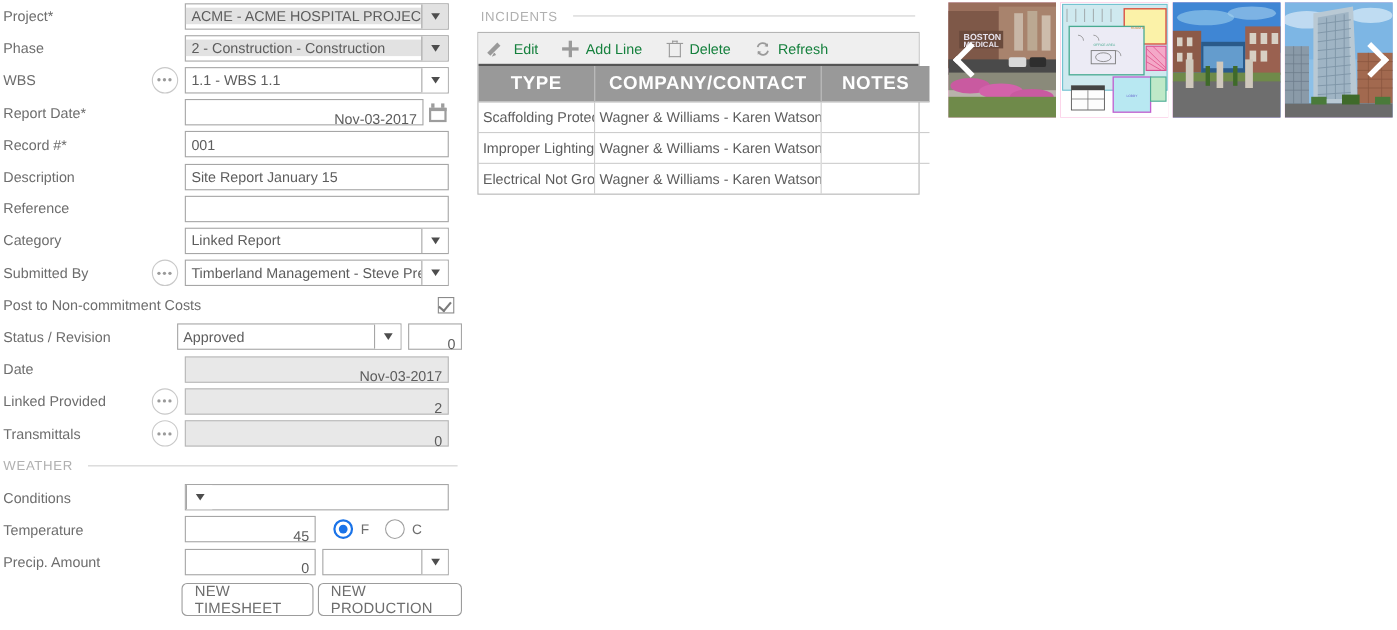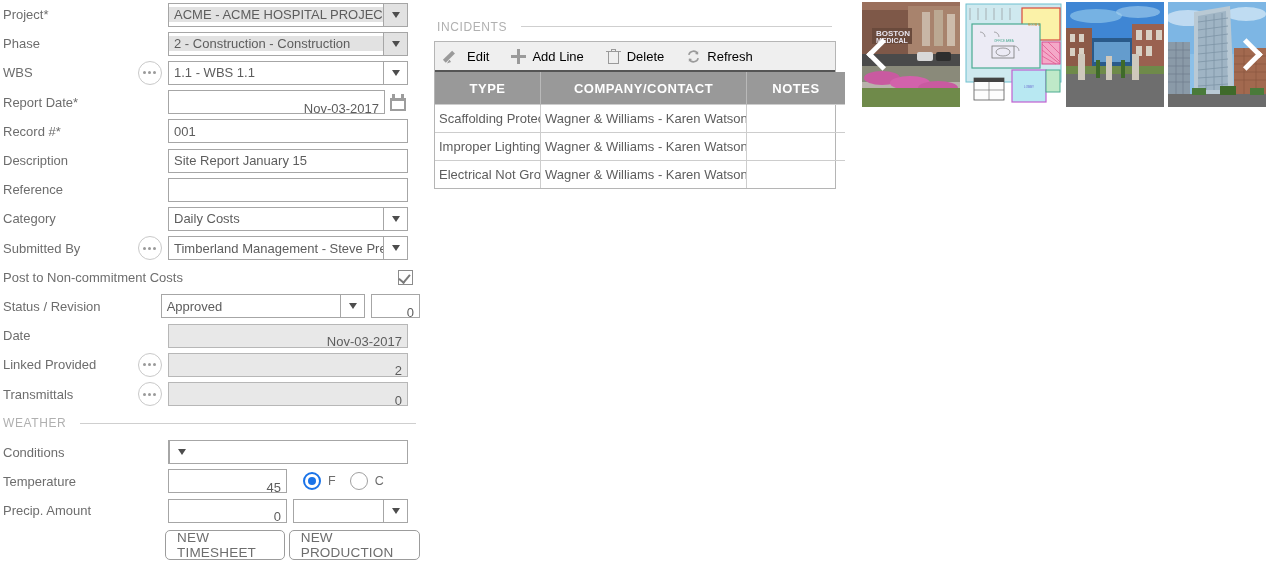--- a/index.html
+++ b/index.html
@@ -63,41 +63,41 @@
   .section-head .s-rule{flex:1;height:1px;background:#cfcfcf;margin-left:14px;margin-right:4px;}
 
   .btn-row{display:flex;align-items:center;height:40px;padding-left:165px;gap:4px;}
   .obtn{
     box-sizing:border-box;height:30px;padding:0 11px;border:1px solid #9c9c9c;border-radius:5px;background:#fff;
     color:#6d6d6d;font-size:13.5px;letter-spacing:.2px;display:flex;align-items:center;cursor:pointer;
     font-family:"Liberation Sans", sans-serif;
   }
 
   
-  .incidents{position:absolute;left:434px;top:12px;width:402px;}
+  .incidents{position:absolute;left:434px;top:0;width:402px;}
   .grid-box{border:1px solid #b5b5b5;box-sizing:border-box;background:#fff;}
   .grid-toolbar{height:28px;background:#efefef;border-bottom:2px solid #555;display:flex;align-items:center;}
-  .tb-item{display:flex;align-items:center;height:100%;padding:0 11px;color:#000000;font-size:13px;cursor:pointer;gap:6px;}
+  .tb-item{display:flex;align-items:center;height:100%;padding:0 11px;color:#15803d;font-size:13px;cursor:pointer;gap:6px;}
   .ico{width:15px;height:15px;position:relative;display:block;}
   
   .ico-pencil:before{content:"";position:absolute;left:1px;top:1px;width:3.5px;height:13px;background:#9a9a9a;transform:rotate(45deg);transform-origin:center;}
   .ico-pencil:after{content:"";position:absolute;left:1px;top:11px;width:4px;height:4px;background:#9a9a9a;clip-path:polygon(0 100%,100% 60%,60% 0);}
   
   .ico-plus:before{content:"";position:absolute;left:6px;top:0;width:3px;height:15px;background:#9a9a9a;}
   .ico-plus:after{content:"";position:absolute;left:0;top:6px;width:15px;height:3px;background:#9a9a9a;}
   
   .ico-trash .can{position:absolute;left:2px;top:3px;width:11px;height:12px;border:1.5px solid #9a9a9a;border-top:none;box-sizing:border-box;}
   .ico-trash .lid{position:absolute;left:0;top:2px;width:15px;height:1.6px;background:#9a9a9a;}
   .ico-trash .hdl{position:absolute;left:5px;top:0;width:5px;height:2px;border:1.4px solid #9a9a9a;border-bottom:none;box-sizing:border-box;}
   
   .ico-refresh svg{display:block;}
 
   table.grid{border-collapse:collapse;width:100%;table-layout:fixed;}
   table.grid th{
-    background:#999999;color:#fff;font-size:13px;font-weight:bold;letter-spacing:.5px;
+    background:#999999;color:#fff;font-size:17px;font-weight:bold;letter-spacing:.5px;
     height:30px;border-right:1px solid #b9b9b9;text-align:center;
   }
   table.grid th:last-child{border-right:none;}
   table.grid td{
     height:27px;border-top:1px solid #cdcdcd;border-right:1px solid #cdcdcd;
     font-size:13px;color:#5d5d5d;padding:0 4px;white-space:nowrap;overflow:hidden;
   }
   table.grid td:last-child{border-right:none;}
   .col-type{width:103px;}
   .col-comp{width:203px;}
@@ -195,21 +195,21 @@
       <div class="ellipsis-slot"></div>
       <div class="ctrl" style="width:240px">
         <div class="txt"></div>
       </div>
     </div>
 
     <div class="row">
       <div class="lbl">Category</div>
       <div class="ellipsis-slot"></div>
       <div class="sel" style="width:240px">
-        <div class="txt">Daily Costs</div>
+        <div class="txt">Linked Report</div>
         <div class="arrow">
             <span class="caret"></span>
           </div>
       </div>
     </div>
 
     <div class="row">
       <div class="lbl">Submitted By</div>
       <div class="ellipsis-slot">
         <div class="ellipsis-btn">

